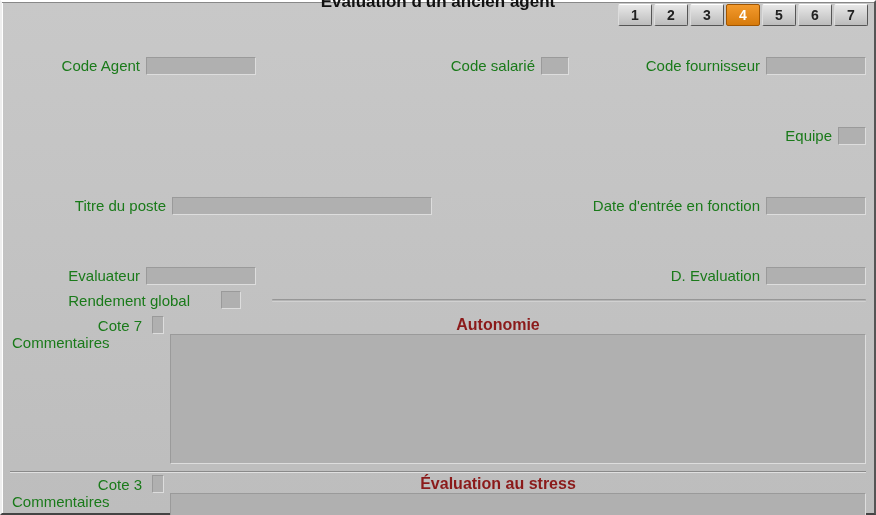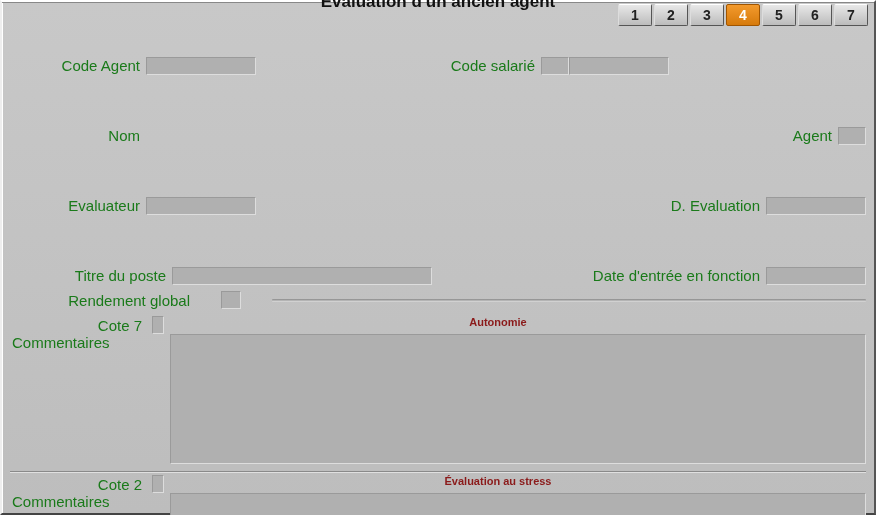--- a/index.html
+++ b/index.html
@@ -99,21 +99,21 @@
   }
   .divider {
     height: 2px;
     border-top: 1px solid #8a8a8a;
     border-bottom: 1px solid #e0e0e0;
     margin: 4px 0 2px 0;
   }
   .section-title {
     color: #8b1a1a;
     font-weight: bold;
-    font-size: 11px;
+    font-size: 16px;
     text-align: center;
   }
   .textarea-fld {
     background: #b0b0b0;
     border: 1px solid #888;
     border-top-color: #9a9a9a;
     border-left-color: #9a9a9a;
     border-right-color: #ddd;
     border-bottom-color: #ddd;
     resize: none;
@@ -188,44 +188,44 @@
     </div>
   </div>
 
   <div class="body">
 
     <div class="row">
       <div class="lbl" style="width:136px">Code Agent</div>
       <input class="fld" style="width: 110px;" value="">
       <div class="lbl" style="width:285px">Code salarié</div>
       <input class="fld" style="width: 28px;" value="">
+      <div class="lbl" style="flex:1">Code fournisseur</div>
       <input class="fld" style="width: 100px;" value="">
     </div>
 
     <div class="row">
-      <div class="lbl" style="width:136px">Nom</div>
       <div style="flex:1"></div>
-      <div class="lbl" style="width:80px">Agent</div>
+      <div class="lbl" style="width:80px">Equipe</div>
       <input class="fld" style="width: 28px;" value="">
+    </div>
+
+    <div class="row">
+      <div class="lbl" style="width:162px">Titre du poste</div>
+      <input class="fld" style="width: 260px;" value="">
+      <div class="lbl" style="flex:1">Date d'entrée en fonction</div>
+      <input class="fld" style="width: 100px;" value="">
     </div>
 
     <div class="row">
       <div class="lbl" style="width:136px">Evaluateur</div>
       <input class="fld" style="width: 110px;" value="">
       <div class="lbl" style="flex:1">D. Evaluation</div>
       <input class="fld" style="width: 100px;" value="">
     </div>
 
-    <div class="row">
-      <div class="lbl" style="width:162px">Titre du poste</div>
-      <input class="fld" style="width: 260px;" value="">
-      <div class="lbl" style="flex:1">Date d'entrée en fonction</div>
-      <input class="fld" style="width: 100px;" value="">
-    </div>
-
     <div class="rend-row">
       <div class="lbl" style="width:186px">Rendement global</div>
       <input class="fld" style="width: 20px; height: 18px;" value="">
       <div class="rend-line"></div>
     </div>
 
     <div class="cote-row" style="margin-top:6px">
       <div class="cote-left">
         <span class="lbl">Cote 7</span>
         <input class="cote-small-fld" value="" style="">
@@ -238,21 +238,21 @@
       <div class="comments-label">Commentaires</div>
       <div class="comments-area">
         <textarea class="textarea-fld" style="height: 130px;" value=""></textarea>
       </div>
     </div>
 
     <div class="divider"></div>
 
     <div class="cote-row">
       <div class="cote-left">
-        <span class="lbl">Cote 2</span>
+        <span class="lbl">Cote 3</span>
         <input class="cote-small-fld" value="" style="">
       </div>
       <div style="flex:1" class="section-title">Évaluation au stress</div>
       <div style="width:40px"></div>
     </div>
 
     <div class="comments-block">
       <div class="comments-label">Commentaires</div>
       <div class="comments-area">
         <textarea class="textarea-fld" style="height: 128px;" value=""></textarea>

